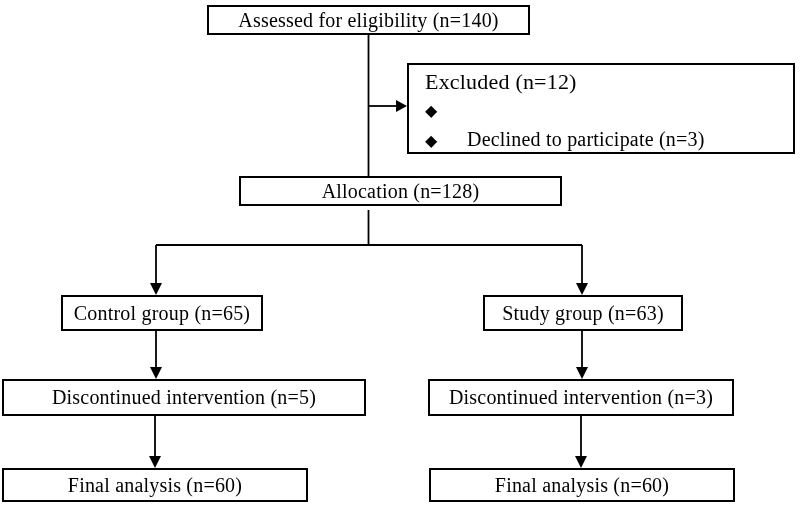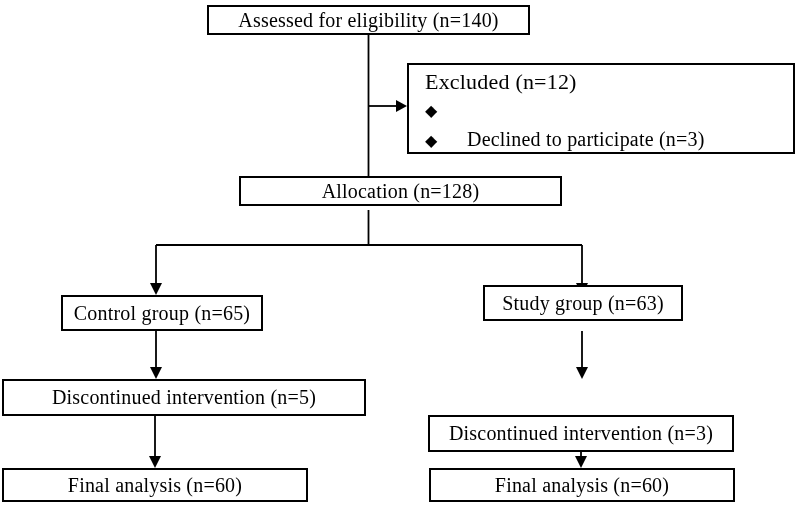--- a/index.html
+++ b/index.html
@@ -104,29 +104,29 @@
   </div>
 
   <div class="box center" style="left:207px; top:176px; width:323px; height:30px;margin-left:32px;">
     <span class="box-label">Allocation (n=128)</span>
   </div>
 
   <div class="box center" style="left:61px; top:295px; width:202px; height:36px;">
     <span class="box-label">Control group (n=65)</span>
   </div>
 
-  <div class="box center" style="left:483px; top:285px; width:200px; height:36px;">
+  <div class="box center" style="left:483px; top:295px; width:200px; height:36px;">
     <span class="box-label">Study group (n=63)</span>
   </div>
 
   <div class="box center" style="left:2px; top:379px; width:364px; height:37px;">
     <span class="box-label">Discontinued intervention (n=5)</span>
   </div>
 
-  <div class="box center" style="left:428px; top:379px; width:306px; height:37px;margin-top:36px;">
+  <div class="box center" style="left:428px; top:379px; width:306px; height:37px;">
     <span class="box-label">Discontinued intervention (n=3)</span>
   </div>
 
   <div class="box center" style="left:2px; top:468px; width:306px; height:34px;">
     <span class="box-label">Final analysis (n=60)</span>
   </div>
 
   <div class="box center" style="left:429px; top:468px; width:306px; height:34px;">
     <span class="box-label">Final analysis (n=60)</span>
   </div>

